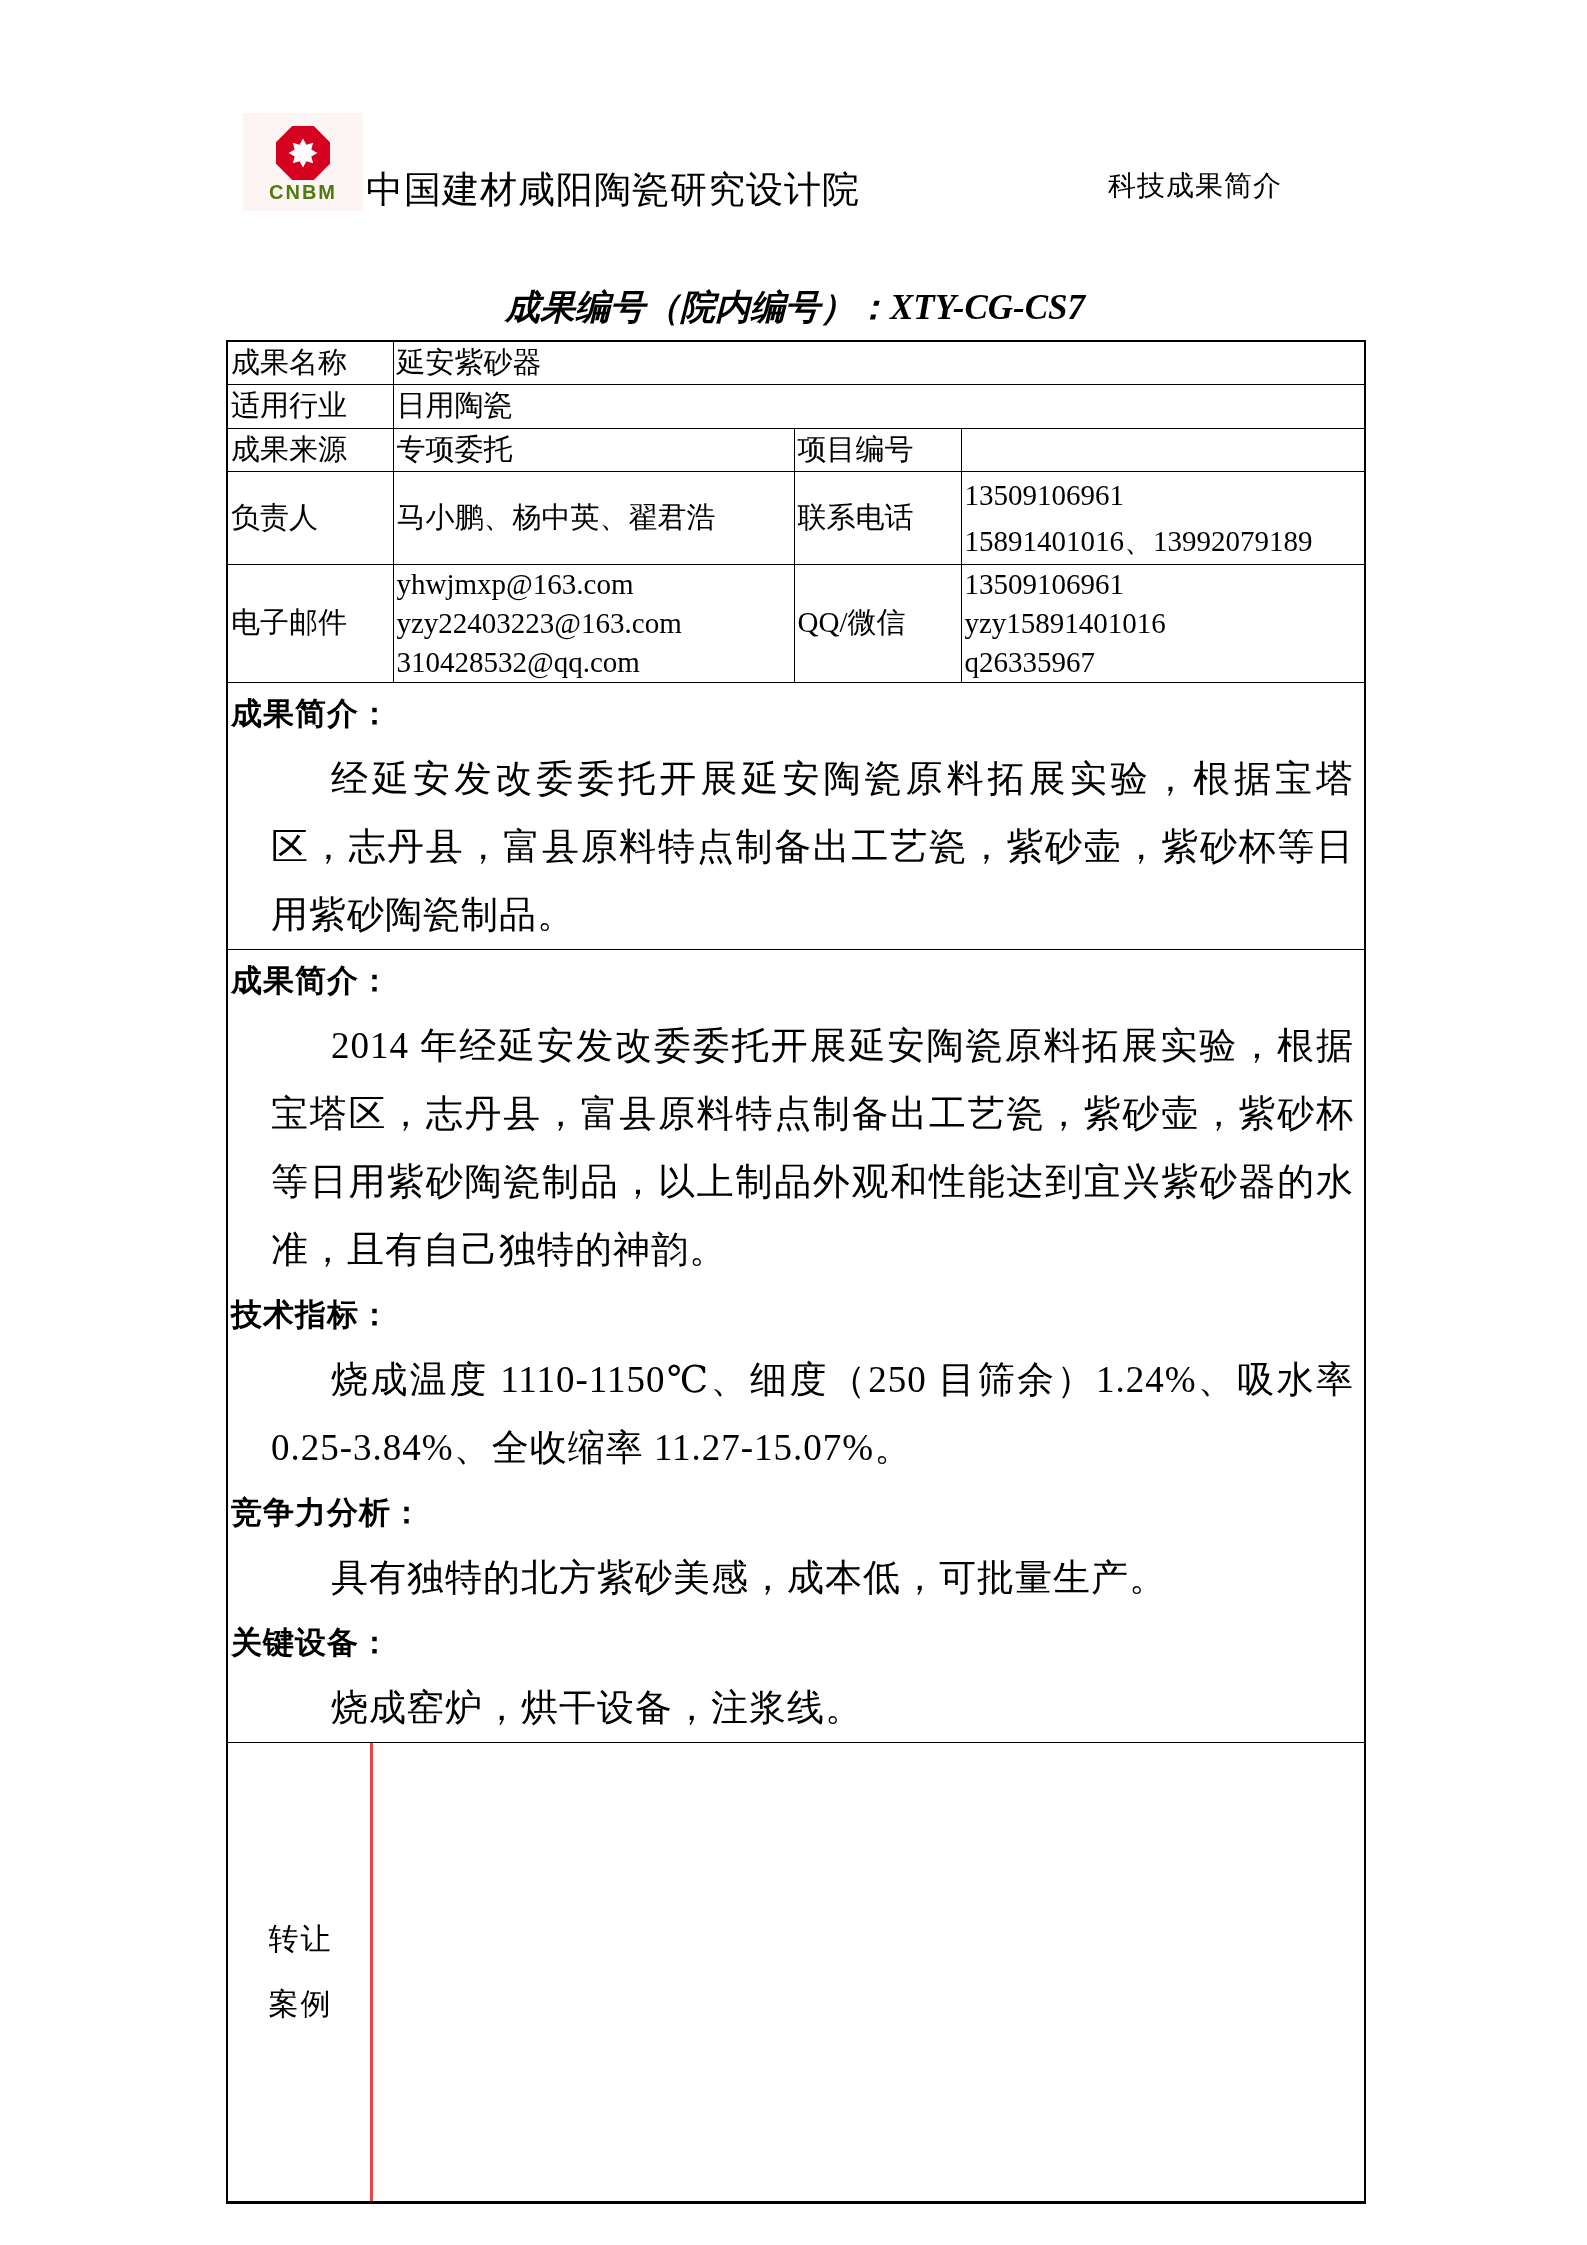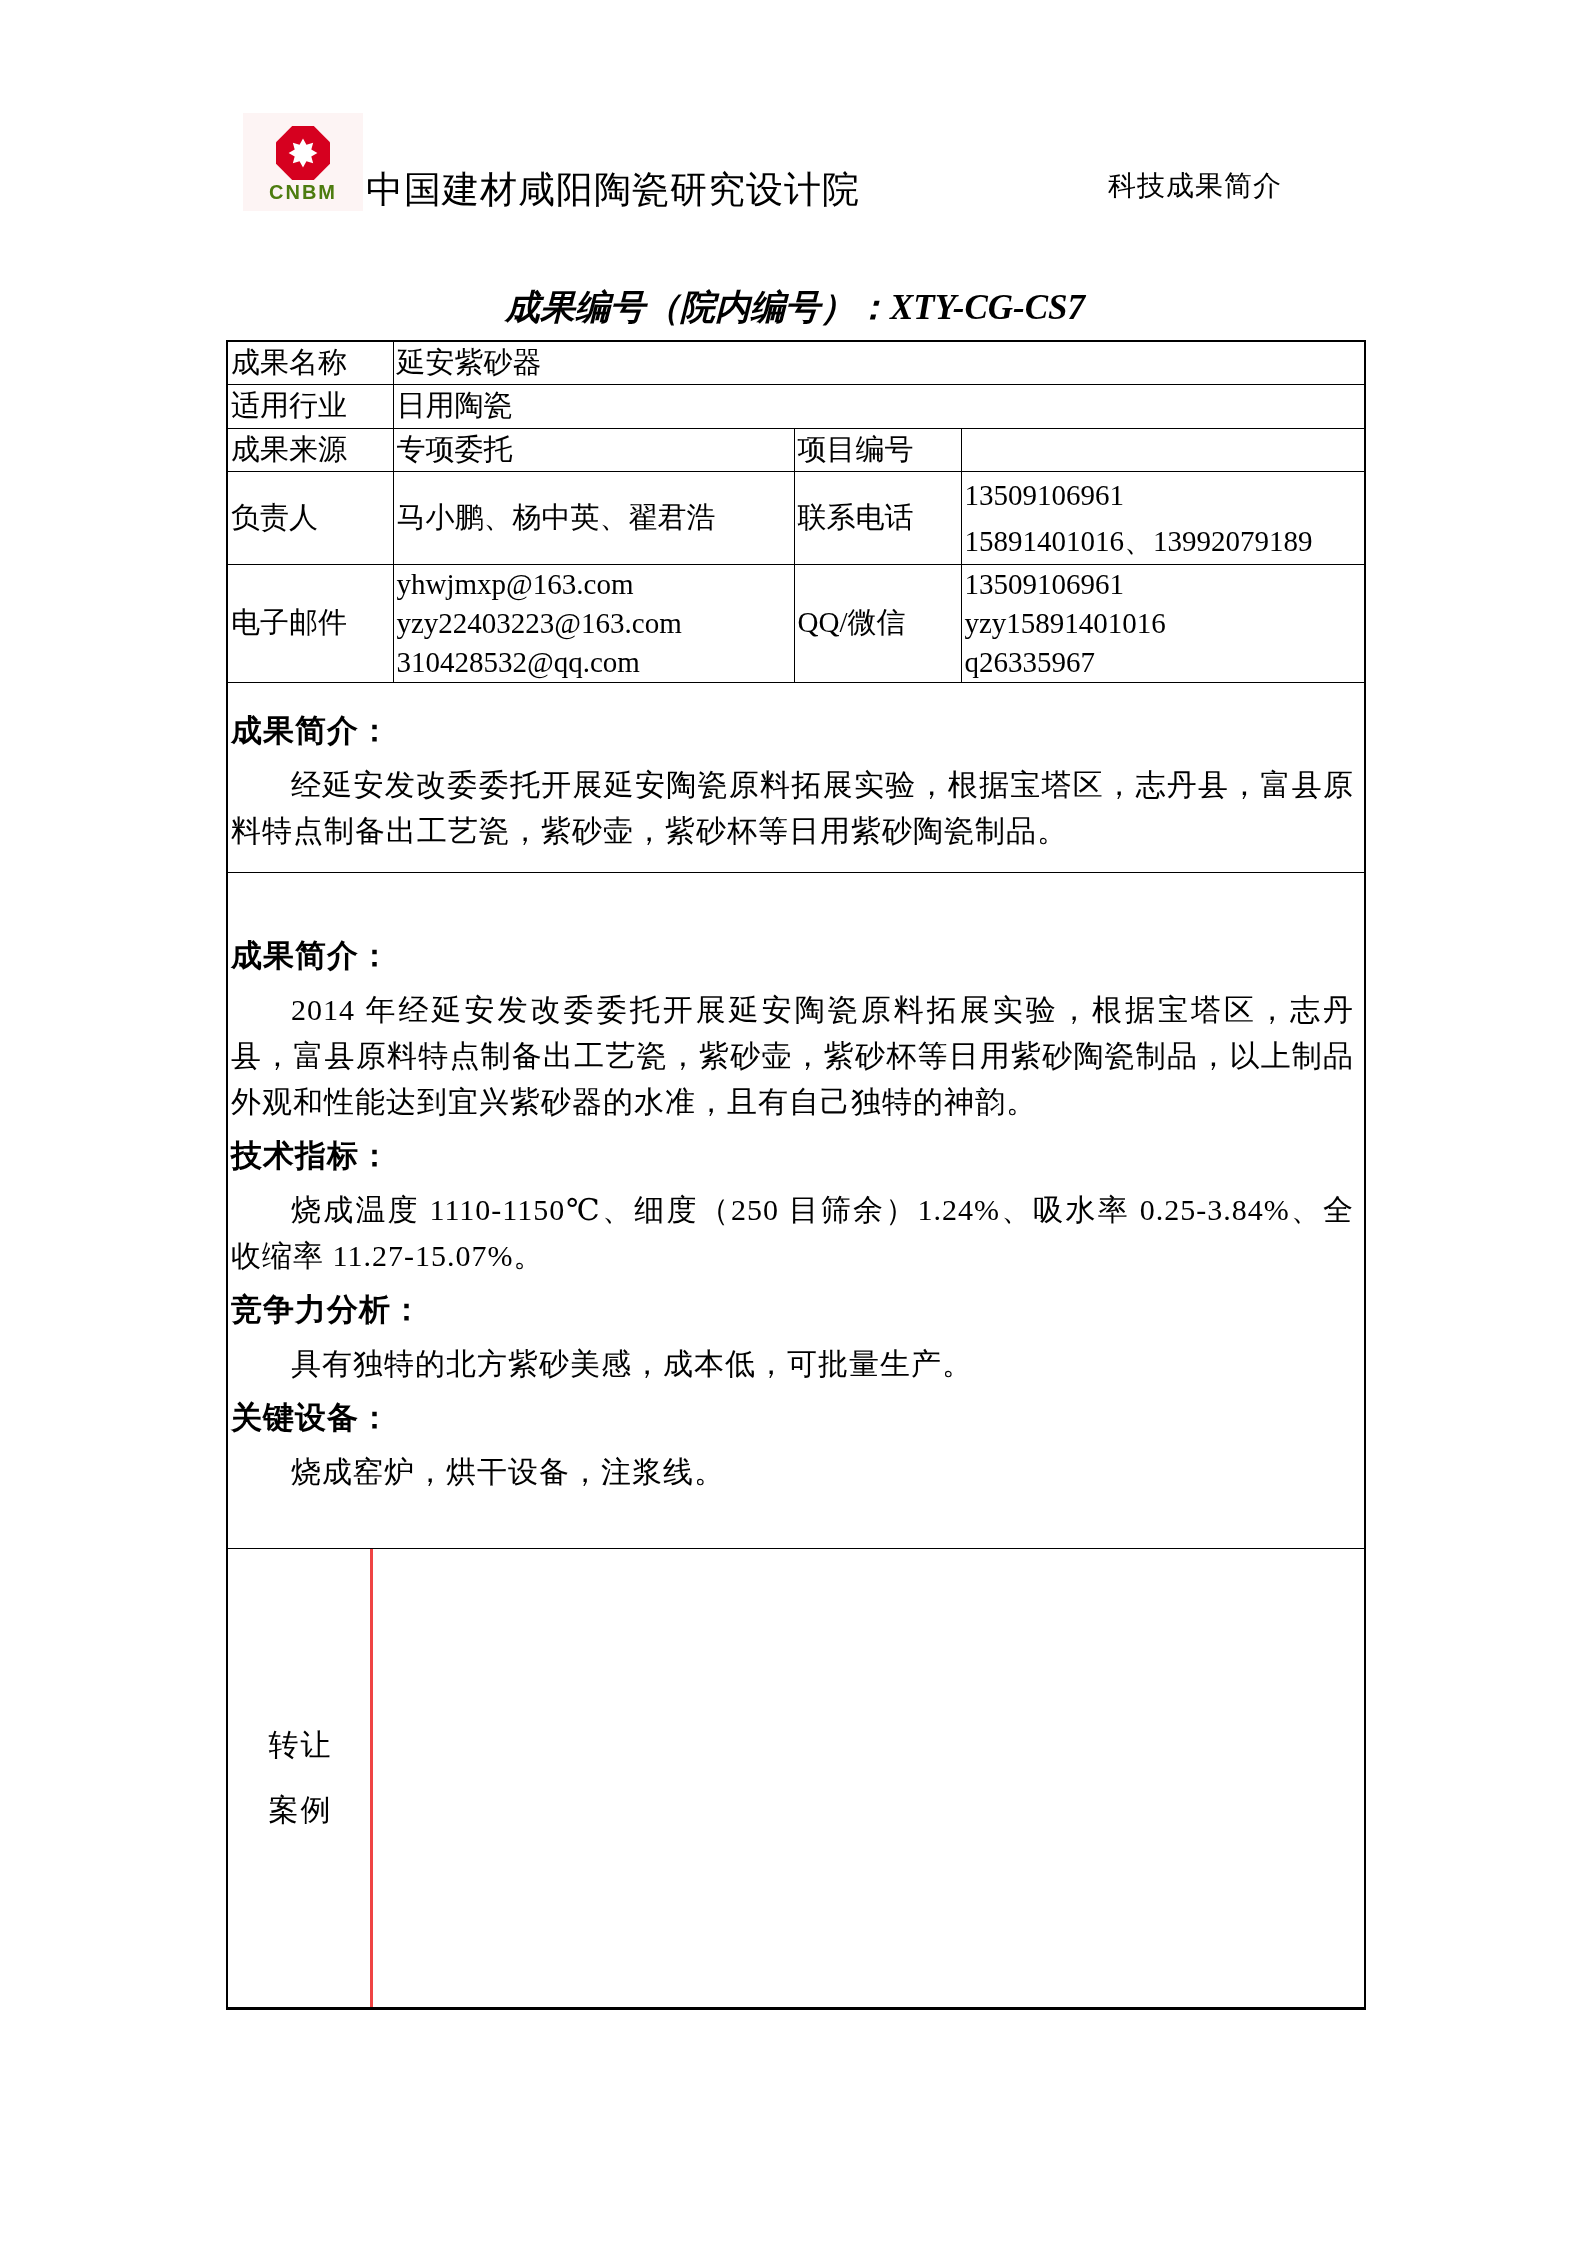--- a/index.html
+++ b/index.html
@@ -113,25 +113,26 @@
     vertical-align: top;
     padding: 2px 14px 0 12px;
   }
   .sec-heading {
     font-weight: bold;
     font-size: 31px;
     line-height: 62px;
     letter-spacing: 1px;
   }
   .sec-body {
-    font-size: 30px;
-    line-height: 46px;
+    font-size: 37px;
+    line-height: 68px;
     text-align: justify;
     text-indent: 60px;
     letter-spacing: 1px;
+    margin-left: 40px;
   }
 
   td.transfer-cell { padding: 0; vertical-align: top; }
   .transfer-wrap { display: flex; width: 100%; height: 458px; }
   .transfer-label {
     width: 142px;
     border-right: 3px solid #ef4444;
     display: flex;
     flex-direction: column;
     align-items: center;

